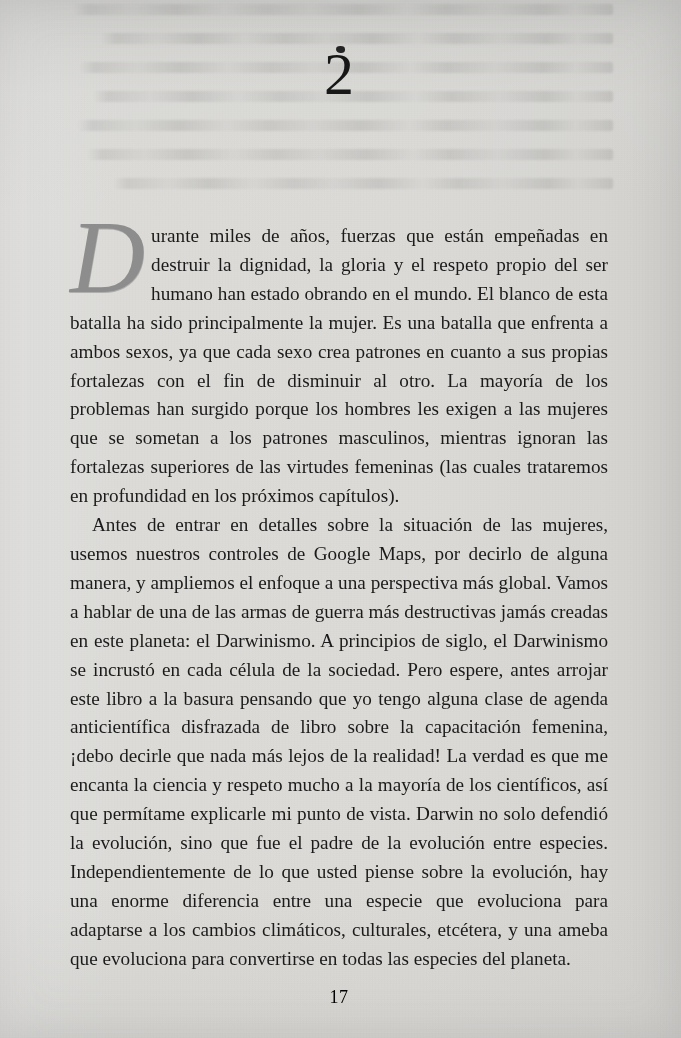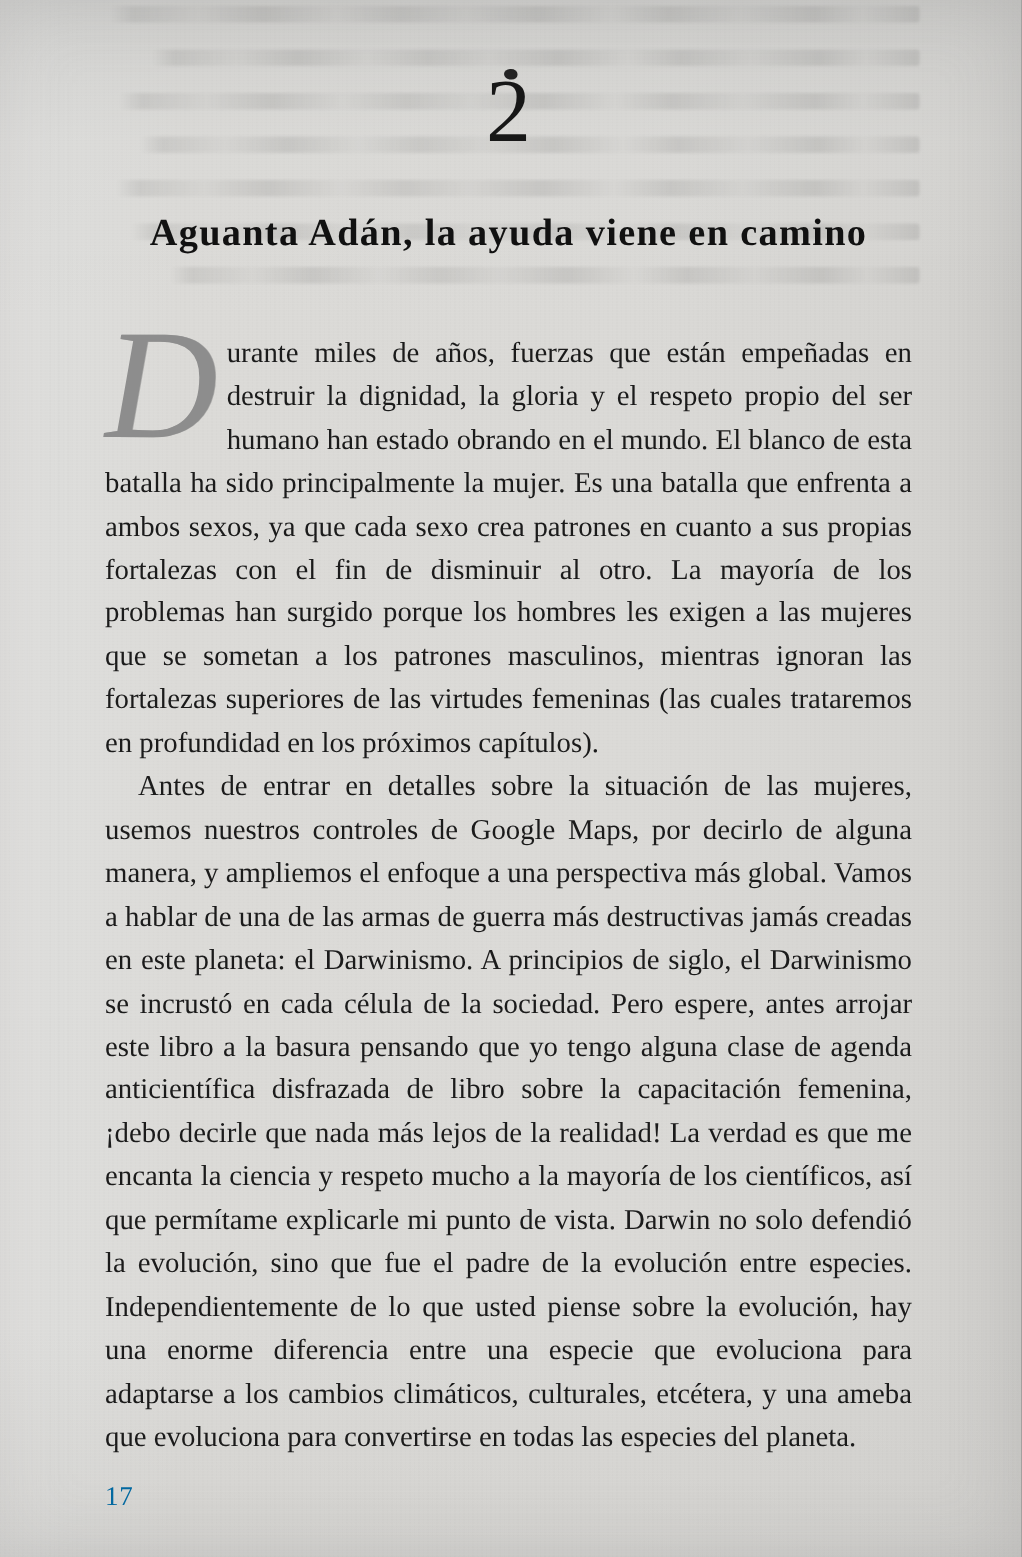--- a/index.html
+++ b/index.html
@@ -169,23 +169,24 @@
     margin: -6px 6px -4px 0;
     padding: 0;
     text-shadow: 0.5px 0.5px 0 rgba(120,120,120,0.45);
   }
 
   #page-number {
     position: absolute;
     top: 986px;
     left: 0;
     width: 538px;
+    text-align: center;
     font-size: 18px;
     line-height: 22px;
-    color: #0369a1;
+    color: #000000;
     letter-spacing: 0.5px;
   }
 
   
   #softness {
     position: absolute;
     inset: 0;
     pointer-events: none;
     box-shadow: inset 0 0 46px rgba(150,150,148,0.30);
   }
@@ -209,21 +210,20 @@
     <div class="ghost-line" style="top:149px; width:526px;"></div>
     <div class="ghost-line" style="top:178px; width:500px;"></div>
   </div>
 
   <div id="speck"></div>
 
   <div id="content">
 
     <div id="chapter-number">2</div>
 
-    <h1 id="chapter-title">Aguanta Adán, la ayuda viene en camino</h1>
 
     <div id="body-text">
 
       <p class="first-para"><span class="dropcap">D</span><span>urante miles de años, fuerzas que están empeñadas en destruir la dignidad, la gloria y el respeto propio del ser humano han estado obrando en el mundo. El blanco de esta batalla ha sido principalmente la mujer. Es una batalla que enfrenta a ambos sexos, ya que cada sexo crea patrones en cuanto a sus propias fortalezas con el fin de disminuir al otro. La mayoría de los problemas han surgido porque los hombres les exigen a las mujeres que se sometan a los patrones masculinos, mientras ignoran las fortalezas superiores de las virtudes femeninas (las cuales trataremos en profundidad en los próximos capítulos).</span></p>
 
       <p><span>Antes de entrar en detalles sobre la situación de las mujeres, usemos nuestros controles de Google Maps, por decirlo de alguna manera, y ampliemos el enfoque a una perspectiva más global. Vamos a hablar de una de las armas de guerra más destructivas jamás creadas en este planeta: el Darwinismo. A principios de siglo, el Darwinismo se incrustó en cada célula de la sociedad. Pero espere, antes arrojar este libro a la basura pensando que yo tengo alguna clase de agenda anticientífica disfrazada de libro sobre la capacitación femenina, ¡debo decirle que nada más lejos de la realidad! La verdad es que me encanta la ciencia y respeto mucho a la mayoría de los científicos, así que permítame explicarle mi punto de vista. Darwin no solo defendió la evolución, sino que fue el padre de la evolución entre especies. Independientemente de lo que usted piense sobre la evolución, hay una enorme diferencia entre una especie que evoluciona para adaptarse a los cambios climáticos, culturales, etcétera, y una ameba que evoluciona para convertirse en todas las especies del planeta.</span></p>
 
 
     </div>
 

